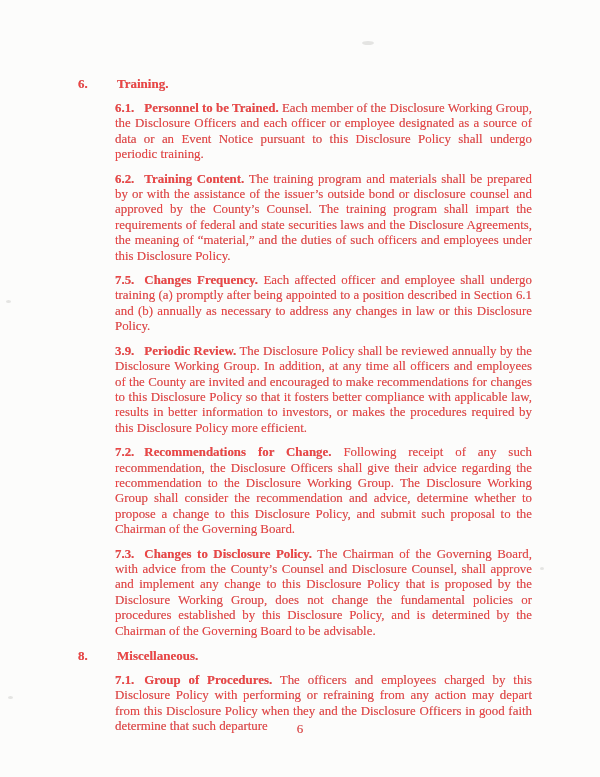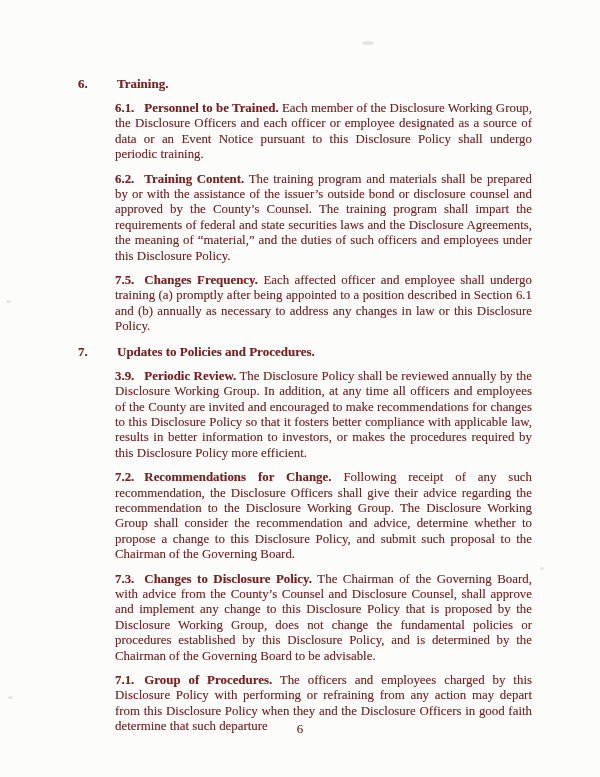--- a/index.html
+++ b/index.html
@@ -7,21 +7,21 @@
     padding: 0;
     background: #e9e9e7;
   }
   .page {
     position: relative;
     width: 600px;
     height: 777px;
     background: #fcfcfb;
     overflow: hidden;
     font-family: "Liberation Serif", "DejaVu Serif", serif;
-    color: #7f1d1d;
+    color: #ef4444;
     text-shadow: 0 0 0.4px rgba(30,30,30,0.35);
   }
   .content {
     position: absolute;
     left: 78px;
     top: 71px;
     width: 454px;
   }
   .sec { margin: 0; }
   .sec-head {
@@ -87,33 +87,33 @@
         <span class="sub-text">Each member of the Disclosure Working Group, the Disclosure Officers and each officer or employee designated as a source of data or an Event Notice pursuant to this Disclosure Policy shall undergo periodic training.</span></p>
 
       <p class="para"><span class="sub-num">6.2.</span><span class="sub-head">Training Content.</span>
         <span class="sub-text">The training program and materials shall be prepared by or with the assistance of the issuer’s outside bond or disclosure counsel and approved by the County’s Counsel. The training program shall impart the requirements of federal and state securities laws and the Disclosure Agreements, the meaning of “material,” and the duties of such officers and employees under this Disclosure Policy.</span></p>
 
       <p class="para"><span class="sub-num">7.5.</span><span class="sub-head">Changes Frequency.</span>
         <span class="sub-text">Each affected officer and employee shall undergo training (a) promptly after being appointed to a position described in Section 6.1 and (b) annually as necessary to address any changes in law or this Disclosure Policy.</span></p>
     </div>
 
     <div class="sec">
-      <div class="sec-head"><span class="sec-num">7.</span><span class="sec-title">Updates to Policies and Procedures.</span></div>
 
       <p class="para"><span class="sub-num">3.9.</span><span class="sub-head">Periodic Review.</span>
         <span class="sub-text">The Disclosure Policy shall be reviewed annually by the Disclosure Working Group. In addition, at any time all officers and employees of the County are invited and encouraged to make recommendations for changes to this Disclosure Policy so that it fosters better compliance with applicable law, results in better information to investors, or makes the procedures required by this Disclosure Policy more efficient.</span></p>
 
       <p class="para"><span class="sub-num">7.2.</span><span class="sub-head">Recommendations for Change.</span>
         <span class="sub-text">Following receipt of any such recommendation, the Disclosure Officers shall give their advice regarding the recommendation to the Disclosure Working Group. The Disclosure Working Group shall consider the recommendation and advice, determine whether to propose a change to this Disclosure Policy, and submit such proposal to the Chairman of the Governing Board.</span></p>
 
       <p class="para"><span class="sub-num">7.3.</span><span class="sub-head">Changes to Disclosure Policy.</span>
         <span class="sub-text">The Chairman of the Governing Board, with advice from the County’s Counsel and Disclosure Counsel, shall approve and implement any change to this Disclosure Policy that is proposed by the Disclosure Working Group, does not change the fundamental policies or procedures established by this Disclosure Policy, and is determined by the Chairman of the Governing Board to be advisable.</span></p>
     </div>
 
     <div class="sec">
+      <div class="sec-head"><span class="sec-num">8.</span><span class="sec-title">Miscellaneous.</span></div>
 
 
       <p class="para"><span class="sub-num">7.1.</span><span class="sub-head">Group of Procedures.</span>
         <span class="sub-text">The officers and employees charged by this Disclosure Policy with performing or refraining from any action may depart from this Disclosure Policy when they and the Disclosure Officers in good faith determine that such departure</span></p>
     </div>
 
   </div>
 
   <div class="footer">6</div>
 

